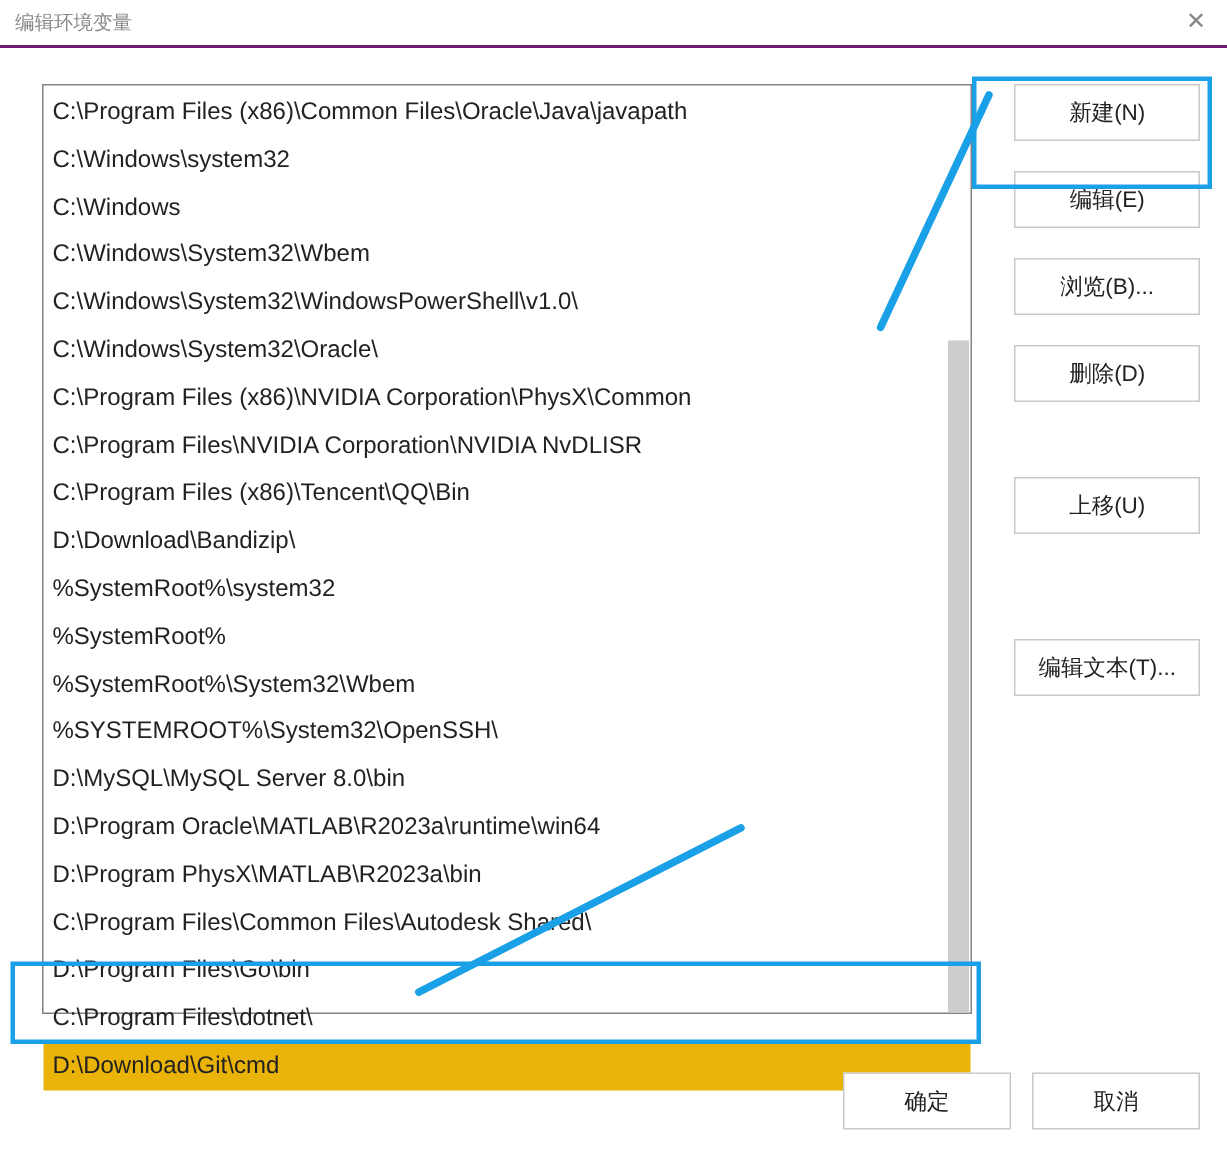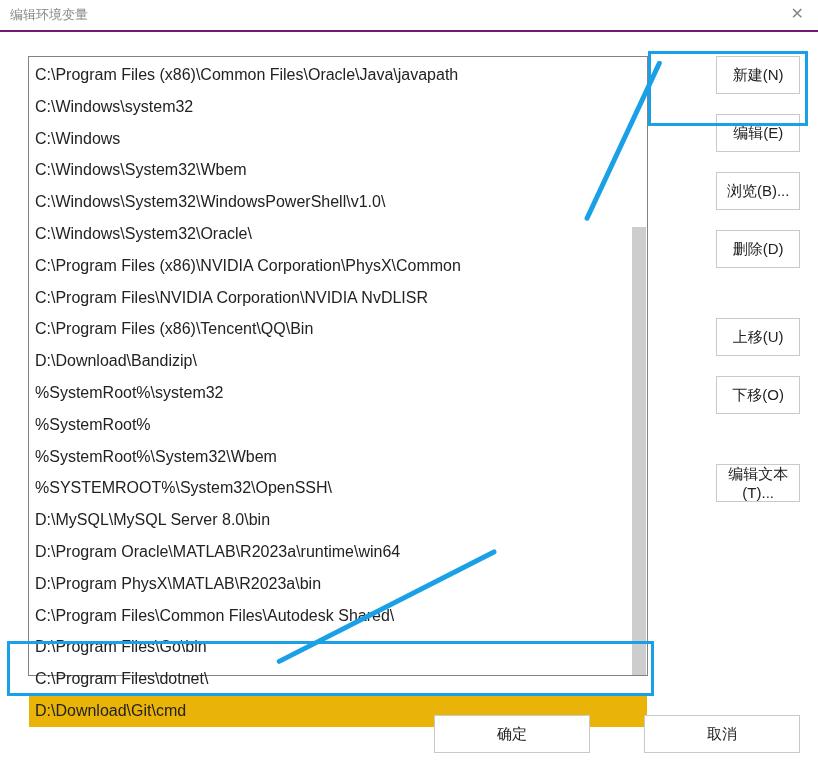--- a/index.html
+++ b/index.html
@@ -81,33 +81,32 @@
       height: 38px;
       border: 1px solid #c9c9c9;
       background: #ffffff;
       font-size: 15px;
       color: #222;
       display: flex;
       align-items: center;
       justify-content: center;
       cursor: pointer;
       font-family: inherit;
-      margin-left: 40px;
     }
     .gap-small { height: 20px; }
     .gap-large { height: 50px; }
     .bottom-buttons {
       position: absolute;
       bottom: 27px;
       right: 18px;
       display: flex;
       gap: 14px;
     }
     .bottom-buttons .btn {
-      width: 156px;
+      width: 112px;
       font-family: Liberation Serif, serif;
     }
     
     .hl {
       position: absolute;
       border: 3px solid #1aa0e6;
       pointer-events: none;
       z-index: 10;
     }
     .hl-new {
@@ -184,21 +183,20 @@
     <button class="btn">新建(N)</button>
     <div class="gap-small"></div>
     <button class="btn">编辑(E)</button>
     <div class="gap-small"></div>
     <button class="btn">浏览(B)...</button>
     <div class="gap-small"></div>
     <button class="btn">删除(D)</button>
     <div class="gap-large"></div>
     <button class="btn">上移(U)</button>
     <div class="gap-small"></div>
-    <button class="btn">下移(O)</button>
     <div class="gap-large"></div>
     <button class="btn">编辑文本(T)...</button>
   </div>
 </div>
 
 <div class="bottom-buttons">
   <button class="btn">确定</button>
   <button class="btn">取消</button>
 </div>
 

